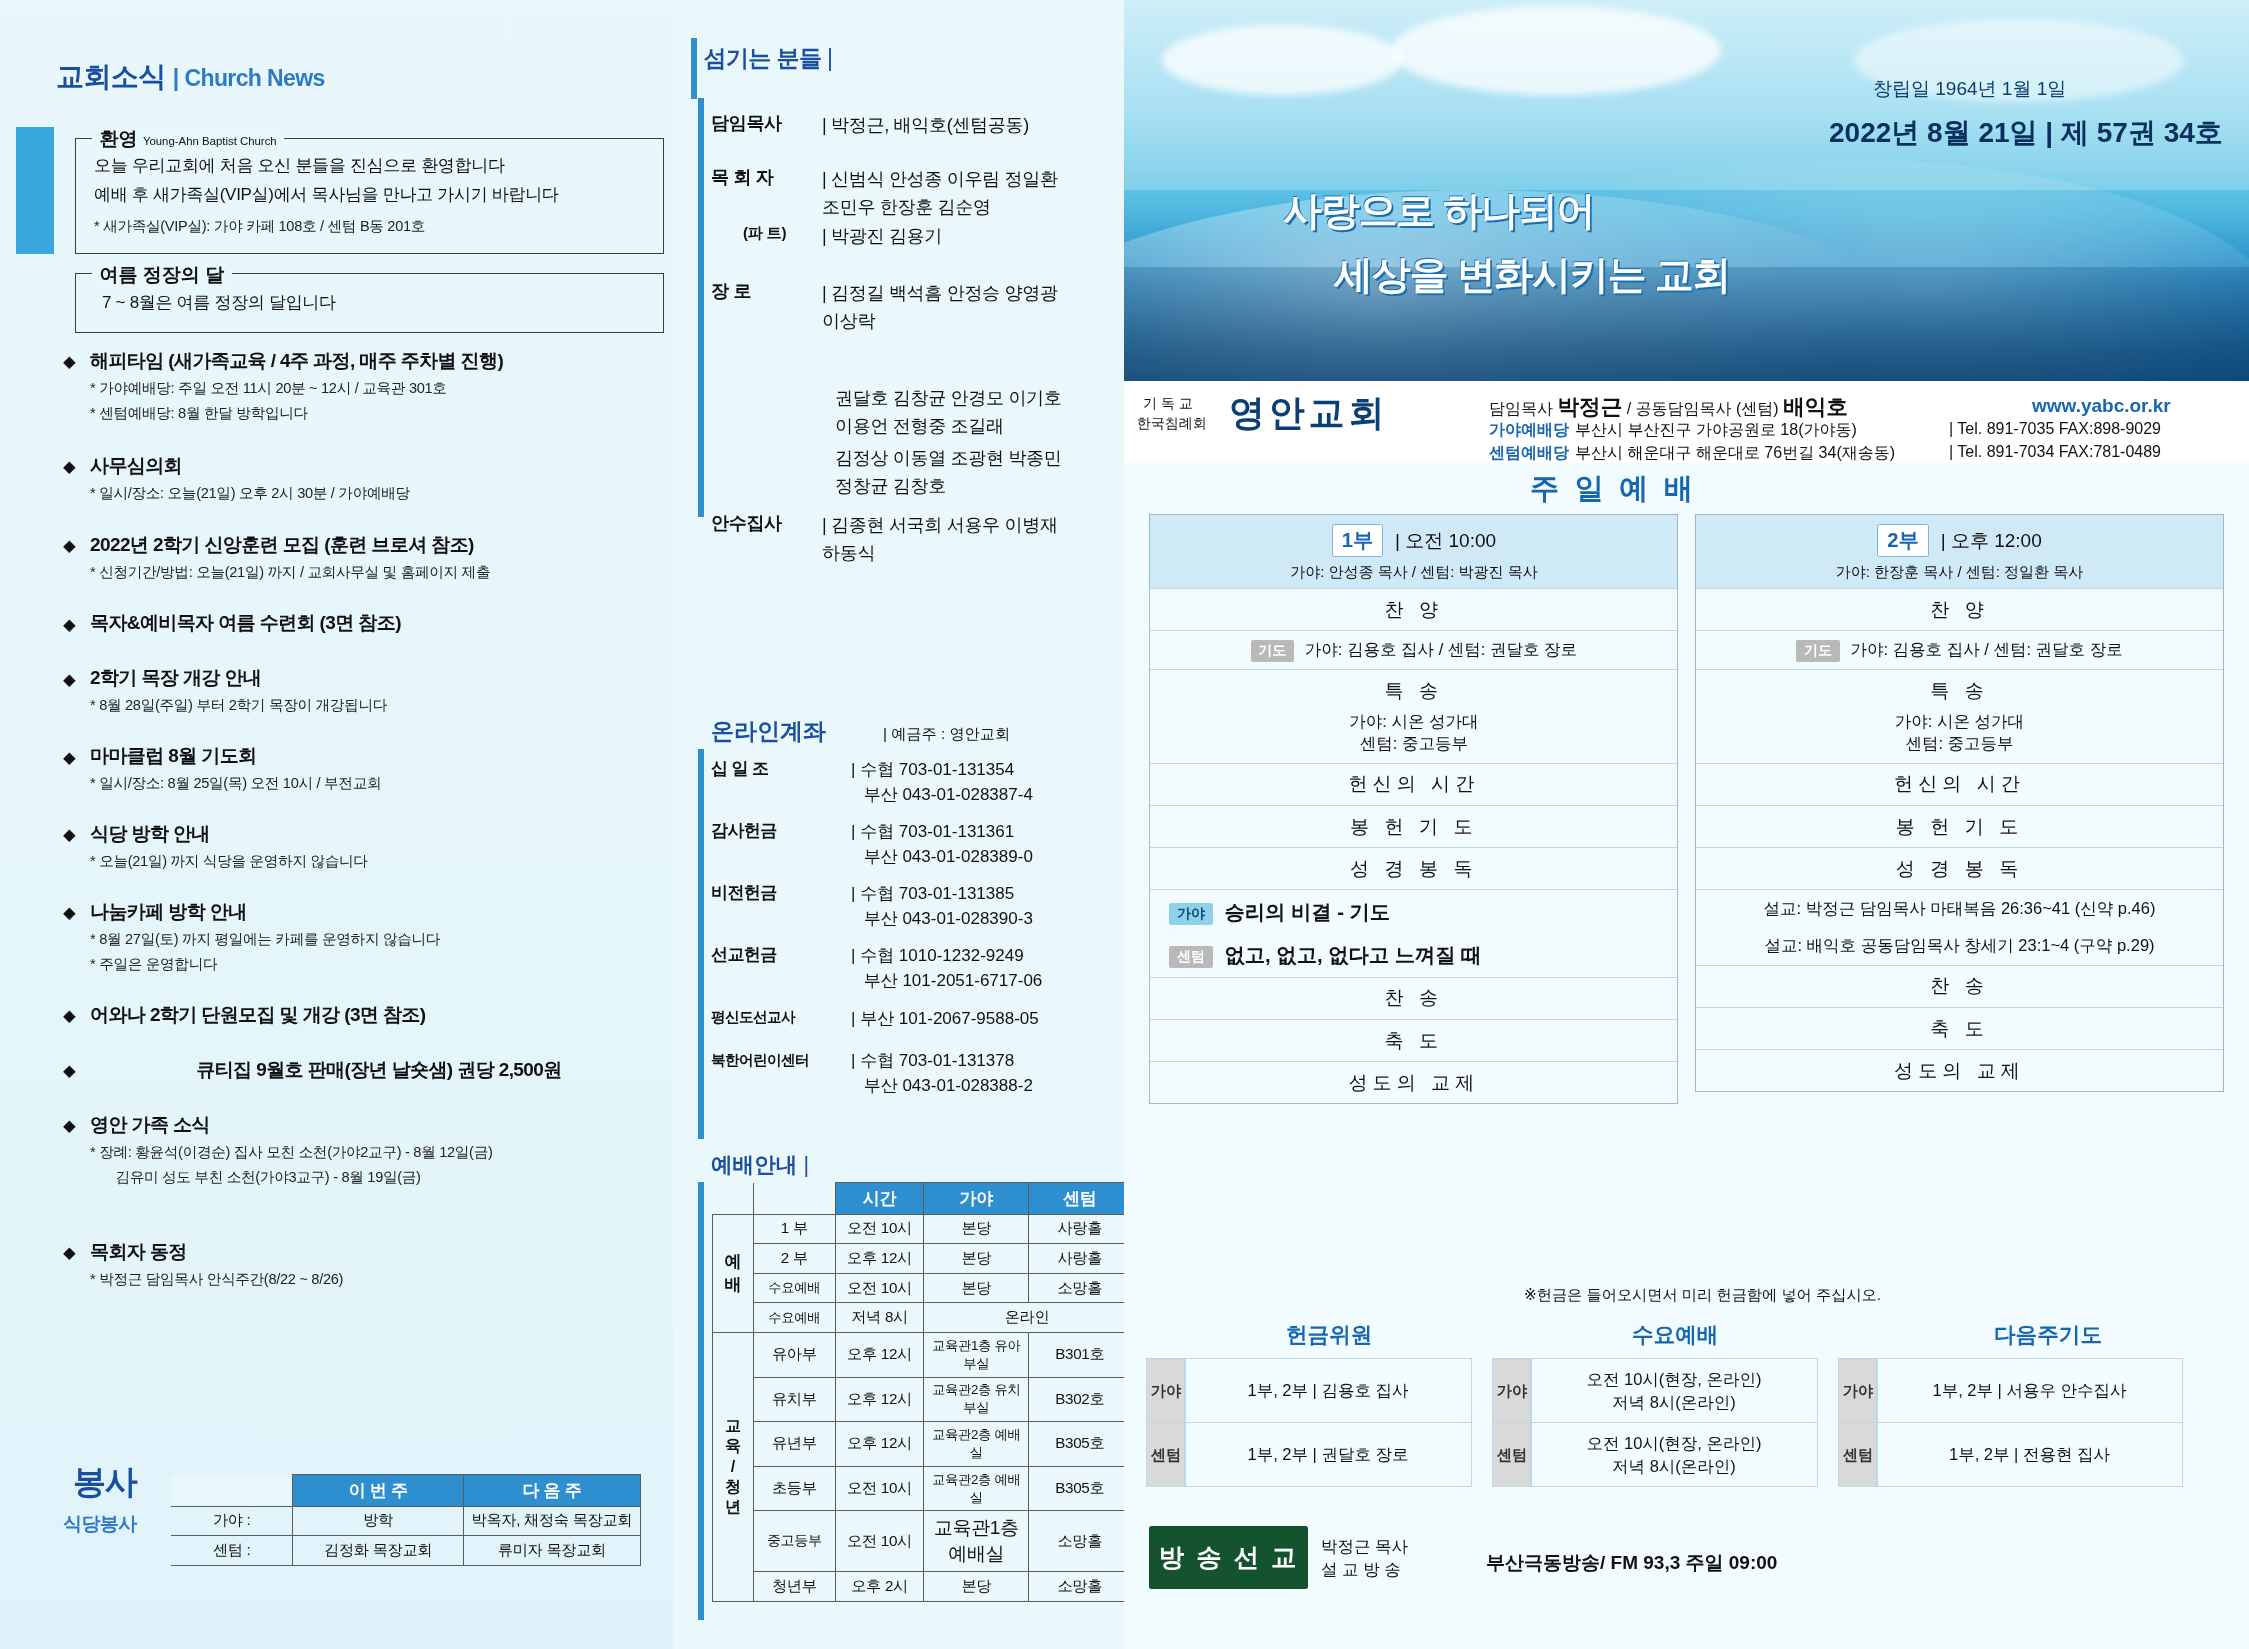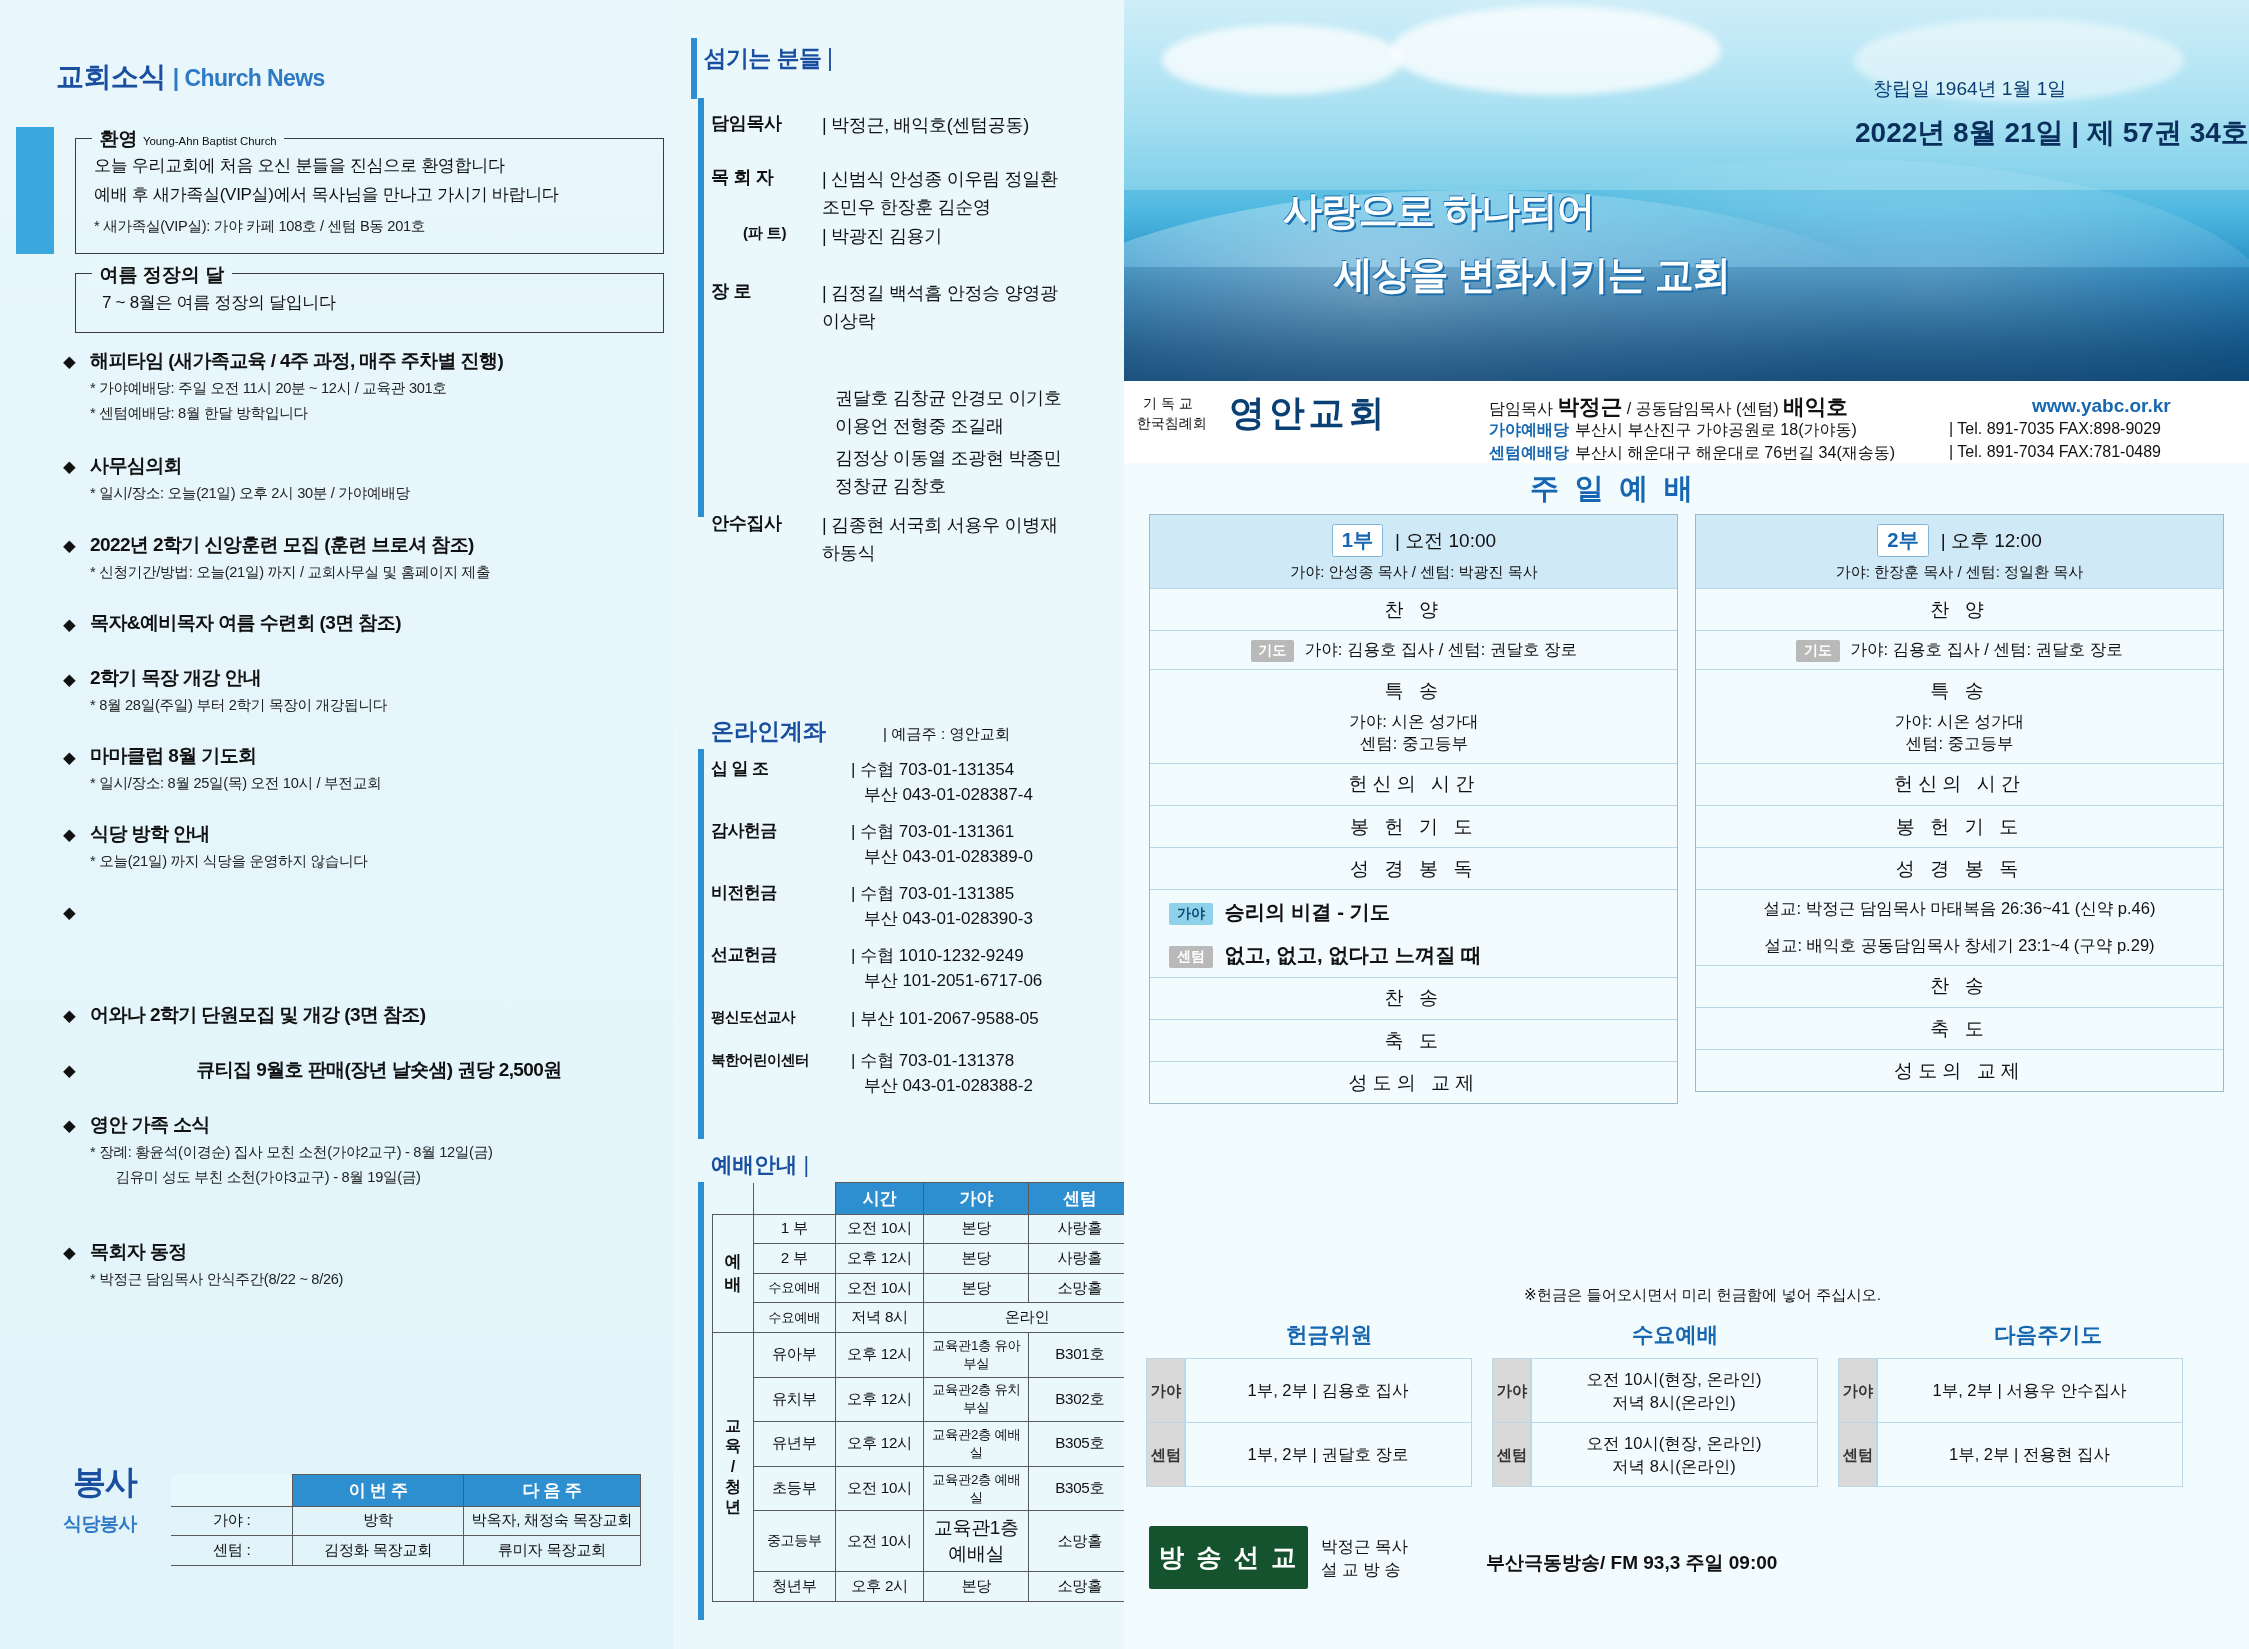--- a/index.html
+++ b/index.html
@@ -145,20 +145,25 @@
     <span class="sub">* 일시/장소: 8월 25일(목) 오전 10시 / 부전교회</span>
   </div>
 
   <div class="diamond" style="left:63px;top:825px;">◆</div>
   <div class="item" style="left:90px;top:821px;width:578px;">
     <span class="hd">식당 방학 안내</span>
     <span class="sub">* 오늘(21일) 까지 식당을 운영하지 않습니다</span>
   </div>
 
   <div class="diamond" style="left:63px;top:903px;">◆</div>
+  <div class="item" style="left:90px;top:899px;width:578px;">
+    <span class="hd">나눔카페 방학 안내</span>
+    <span class="sub">* 8월 27일(토) 까지 평일에는 카페를 운영하지 않습니다</span>
+    <span class="sub">* 주일은 운영합니다</span>
+  </div>
 
   <div class="diamond" style="left:63px;top:1006px;">◆</div>
   <div class="item" style="left:90px;top:1002px;width:578px;">
     <span class="hd">어와나 2학기 단원모집 및 개강 (3면 참조)</span>
   </div>
 
   <div class="diamond" style="left:63px;top:1061px;">◆</div>
   <div class="item" style="left:90px;top:1057px;width:578px;text-align:center;">
     <span class="hd">큐티집 9월호 판매(장년 날숏샘) 권당 2,500원</span>
   </div>
@@ -355,21 +360,21 @@
 <div id="hero">
   <div class="sky"></div>
   <div class="cloud" style="left:38px;top:25.4px;width:241px;height:70px;"></div>
   <div class="cloud" style="left:267px;top:6.3px;width:330px;height:89px;"></div>
   <div class="cloud" style="left:730px;top:19px;width:330px;height:83px;opacity:.65;"></div>
   <div class="wave" style="left:-127px;top:190px;width:952px;height:330px;background:radial-gradient(ellipse at 40% 30%, rgba(255,255,255,.55), rgba(110,205,235,.0) 62%);"></div>
   <div class="wave" style="left:267px;top:159px;width:889px;height:317px;background:radial-gradient(ellipse at 60% 40%, rgba(255,255,255,.35), rgba(30,120,180,0) 60%);"></div>
   <div style="position:absolute;left:0;top:267px;width:100%;height:146px;background:linear-gradient(180deg,rgba(10,80,130,.25),rgba(10,60,105,.75));"></div>
 
   <div class="hdate" style="left:749px;top:76px;">창립일 1964년  1월  1일</div>
-  <div class="hdate2" style="left:705px;top:114px;margin-left:26px;">2022년  8월  21일 | 제 57권 34호</div>
+  <div class="hdate2" style="left:705px;top:114px;">2022년  8월  21일 | 제 57권 34호</div>
 
   <div class="slogan" style="left:159px;top:184px;">사랑으로 하나되어</div>
   <div class="slogan" style="left:210px;top:248px;">세상을 변화시키는 교회</div>
 </div>
 
 <div id="infobar">
   <div class="ch-sm" style="left:19px;top:12.7px;">기 독 교</div>
   <div class="ch-sm" style="left:12.7px;top:33px;">한국침례회</div>
   <div class="ch-logo" style="left:105px;top:7.6px;">영안교회</div>
 

